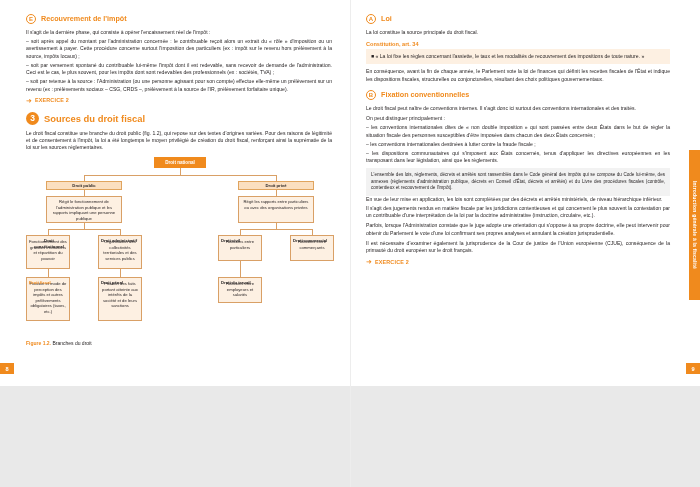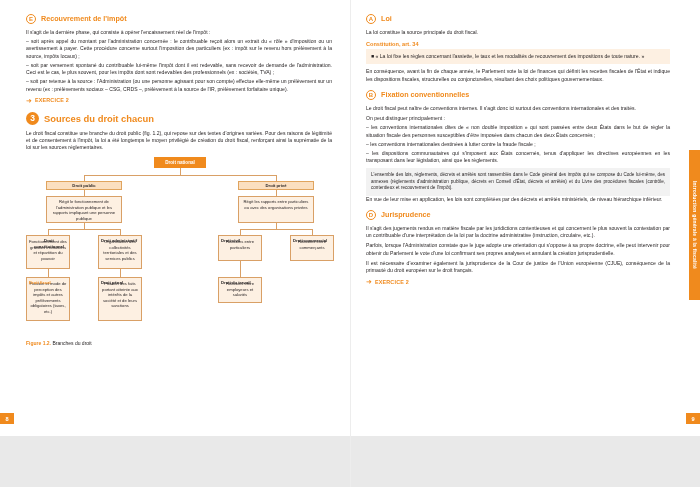--- a/index.html
+++ b/index.html
@@ -10,21 +10,21 @@
     font-family:"Liberation Sans", sans-serif;
     font-size:5.1px;
     color:#231f20;
     overflow:hidden;
     position:relative;
   }
   .spread { position:absolute; inset:0; display:flex; }
   .page {
     background:#ffffff;
     position:relative;
-    height:436px;
+    height:386px;
   }
   .page-left { width:350px; padding:14px 18px 0 26px; }
   .page-right { width:350px; padding:14px 30px 8px 16px; }
 
   
   p { margin:0 0 2px 0; line-height:1.42; text-align:justify; }
 
   
   .head { display:flex; align-items:center; gap:5px; margin:0 0 5px 0; }
   .badge-letter {
@@ -126,21 +126,21 @@
     <p>– soit par versement spontané du contribuable lui-même l'impôt dont il est redevable, sans recevoir de demande de l'administration. Ceci est le cas, le plus souvent, pour les impôts dont sont redevables des professionnels (ex : sociétés, TVA) ;</p>
     <p>– soit par retenue à la source : l'Administration (ou une personne agissant pour son compte) effectue elle-même un prélèvement sur un revenu (ex : prélèvements sociaux – CSG, CRDS –, prélèvement à la source de l'IR, prélèvement forfaitaire unique).</p>
 
     <div class="exo">
       <span class="arrow">➜</span>
       <span class="lbl">EXERCICE 2</span>
     </div>
 
     <div class="head" style="margin-top:8px;">
       <div class="badge-num">3</div>
-      <div class="head-num-title">Sources du droit chacun</div>
+      <div class="head-num-title">Sources du droit fiscal</div>
     </div>
 
     <p>Le droit fiscal constitue une branche du droit public (fig. 1.2), qui repose sur des textes d'origines variées. Pour des raisons de légitimité et de consentement à l'impôt, la loi a été longtemps le moyen privilégié de création du droit fiscal, renforçant ainsi la suprématie de la loi sur les sources réglementaires.</p>
 
     <div class="diagram">
 
       <div class="node root" style="left:128px; top:0; width:52px; height:11px;">Droit national</div>
 
       <div class="line v" style="left:154px; top:11px; height:7px;"></div>
       <div class="line h" style="left:58px; top:18px; width:192px;"></div>
@@ -234,24 +234,20 @@
     <p>Le droit fiscal peut naître de conventions internes. Il s'agit donc ici surtout des conventions internationales et des traités.</p>
     <p style="margin-top:3px;">On peut distinguer principalement :</p>
     <p>– les conventions internationales dites de « non double imposition » qui sont passées entre deux États dans le but de régler la situation fiscale des personnes susceptibles d'être imposées dans chacun des deux États concernés ;</p>
     <p>– les conventions internationales destinées à lutter contre la fraude fiscale ;</p>
     <p>– les dispositions communautaires qui s'imposent aux États concernés, tenus d'appliquer les directives européennes en les transposant dans leur législation, ainsi que les règlements.</p>
 
     <div class="note-box">L'ensemble des lois, règlements, décrets et arrêtés sont rassemblés dans le Code général des impôts qui se compose du Code lui-même, des annexes (règlements d'administration publique, décrets en Conseil d'État, décrets et arrêtés) et du Livre des procédures fiscales (contrôle, contentieux et recouvrement de l'impôt).</div>
 
     <p>En vue de leur mise en application, les lois sont complétées par des décrets et arrêtés ministériels, de niveau hiérarchique inférieur.</p>
 
-    <div class="head" style="margin-top:7px;">
-      <div class="badge-letter">D</div>
-      <div class="head-letter-title">Jurisprudence</div>
-    </div>
     <p>Il s'agit des jugements rendus en matière fiscale par les juridictions contentieuses et qui concernent le plus souvent la contestation par un contribuable d'une interprétation de la loi par la doctrine administrative (instruction, circulaire, etc.).</p>
     <p style="margin-top:3px;">Parfois, lorsque l'Administration constate que le juge adopte une orientation qui s'oppose à sa propre doctrine, elle peut intervenir pour obtenir du Parlement le vote d'une loi confirmant ses propres analyses et annulant la création jurisprudentielle.</p>
     <p style="margin-top:3px;">Il est nécessaire d'examiner également la jurisprudence de la Cour de justice de l'Union européenne (CJUE), conséquence de la primauté du droit européen sur le droit français.</p>
 
     <div class="exo">
       <span class="arrow">➜</span>
       <span class="lbl">EXERCICE 2</span>
     </div>
 
     <div class="side-tab">

